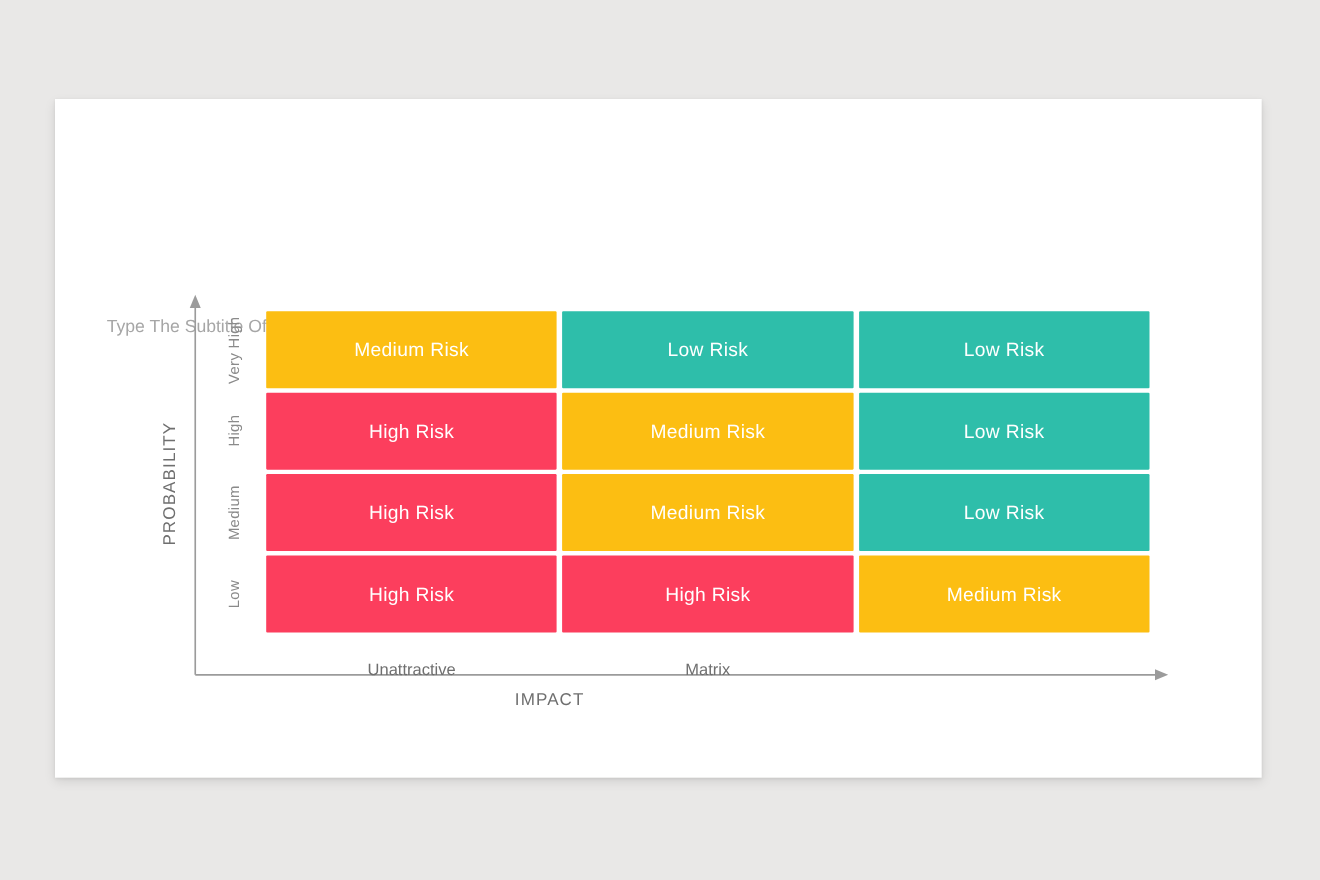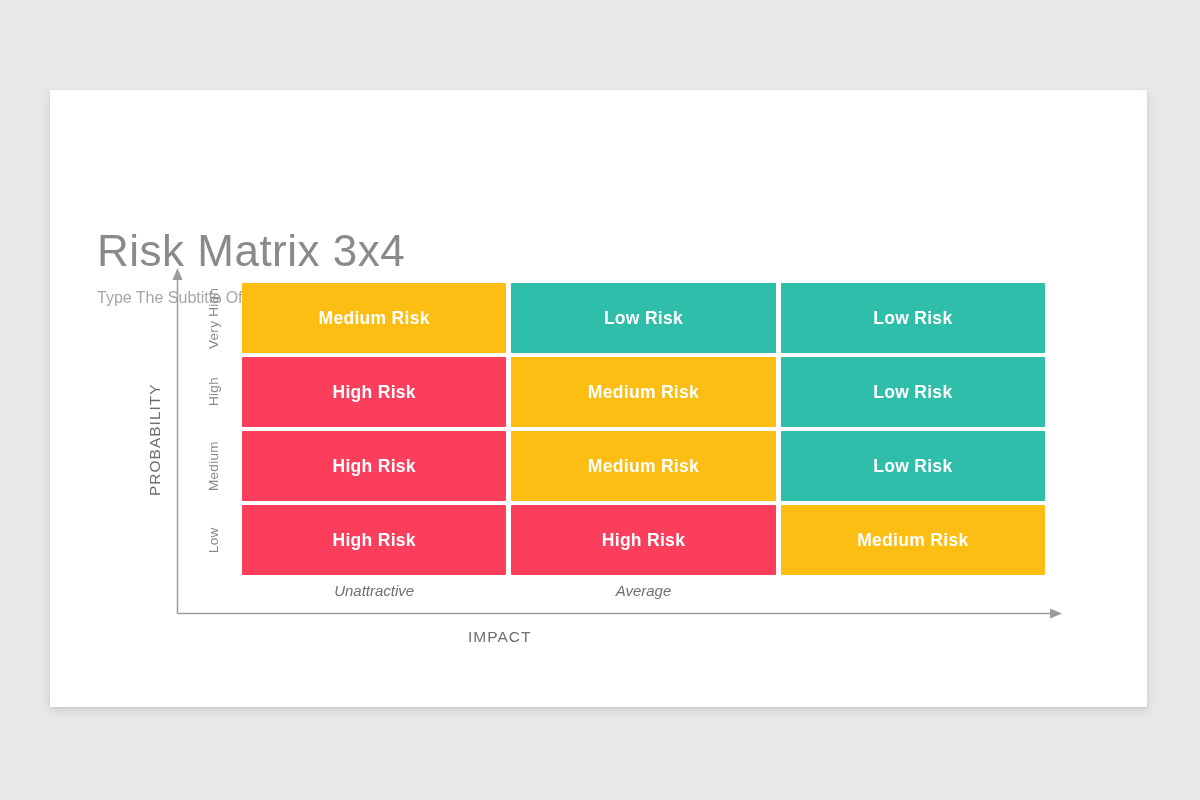--- a/index.html
+++ b/index.html
@@ -54,21 +54,21 @@
     grid-template-rows: repeat(4, 70px);
     column-gap: 5px;
     row-gap: 4px;
   }
   .cell {
     display: flex;
     align-items: center;
     justify-content: center;
     color: #ffffff;
     font-size: 17.5px;
-    font-weight: 700;
+    font-weight: 400;
     letter-spacing: 0.3px;
     border-radius: 1px;
   }
   .row-labels {
     position: absolute;
     left: 148px; top: 193px;
     width: 30px; height: 292px;
     display: grid;
     grid-template-rows: repeat(4, 70px);
     row-gap: 4px;
@@ -79,26 +79,25 @@
     justify-content: center;
     writing-mode: vertical-rl;
     transform: rotate(180deg);
     font-size: 13.5px;
     color: #8a8a8a;
     letter-spacing: 0.3px;
     white-space: nowrap;
   }
   .col-labels {
     position: absolute;
-    left: 192px; top: 492px;
+    left: 192px; top: 511px;
     width: 803px;
     display: grid;
     grid-template-columns: repeat(3, 1fr);
     column-gap: 5px;
-    font-style: italic;
   }
   .col-label {
     text-align: center;
     font-size: 15px;
     color: #6f6f6f;
   }
   .y-axis-title {
     position: absolute;
     left: 92px; top: 250px;
     width: 26px; height: 200px;
@@ -121,21 +120,20 @@
     color: #6f6f6f;
     letter-spacing: 1px;
   }
 </style>
 </head>
 <body>
 
 <div class="canvas">
   <div class="slide">
 
-    <h1 class="slide-title">Risk Matrix 3x4</h1>
     <p class="slide-subtitle">Type The Subtitle Of Your Great Here</p>
 
     <svg class="axes-svg" viewBox="0 0 1097 617" xmlns="http://www.w3.org/2000/svg">
       <g>
         <line x1="127.5" y1="523.5" x2="127.5" y2="189" stroke="#9b9b9b" stroke-width="1.5"></line>
         <polygon points="127.5,178 122.5,190 132.5,190" fill="#9b9b9b"></polygon>
       </g>
       <g>
         <line x1="127.5" y1="523.5" x2="1001" y2="523.5" stroke="#9b9b9b" stroke-width="1.5"></line>
         <polygon points="1012,523.5 1000,518.5 1000,528.5" fill="#9b9b9b"></polygon>
@@ -161,19 +159,19 @@
       <div class="cell" style="background-color: rgb(252, 62, 93);">High Risk</div>
       <div class="cell" style="background-color: rgb(252, 190, 18);">Medium Risk</div>
       <div class="cell" style="background-color: rgb(46, 190, 170);">Low Risk</div>
       <div class="cell" style="background-color: rgb(252, 62, 93);">High Risk</div>
       <div class="cell" style="background-color: rgb(252, 62, 93);">High Risk</div>
       <div class="cell" style="background-color: rgb(252, 190, 18);">Medium Risk</div>
     </div>
 
     <div class="col-labels">
       <div class="col-label">Unattractive</div>
-      <div class="col-label">Average</div>
+      <div class="col-label">Matrix</div>
     </div>
 
     <div class="x-axis-title">IMPACT</div>
 
   </div>
 </div>
 
 </body></html>

